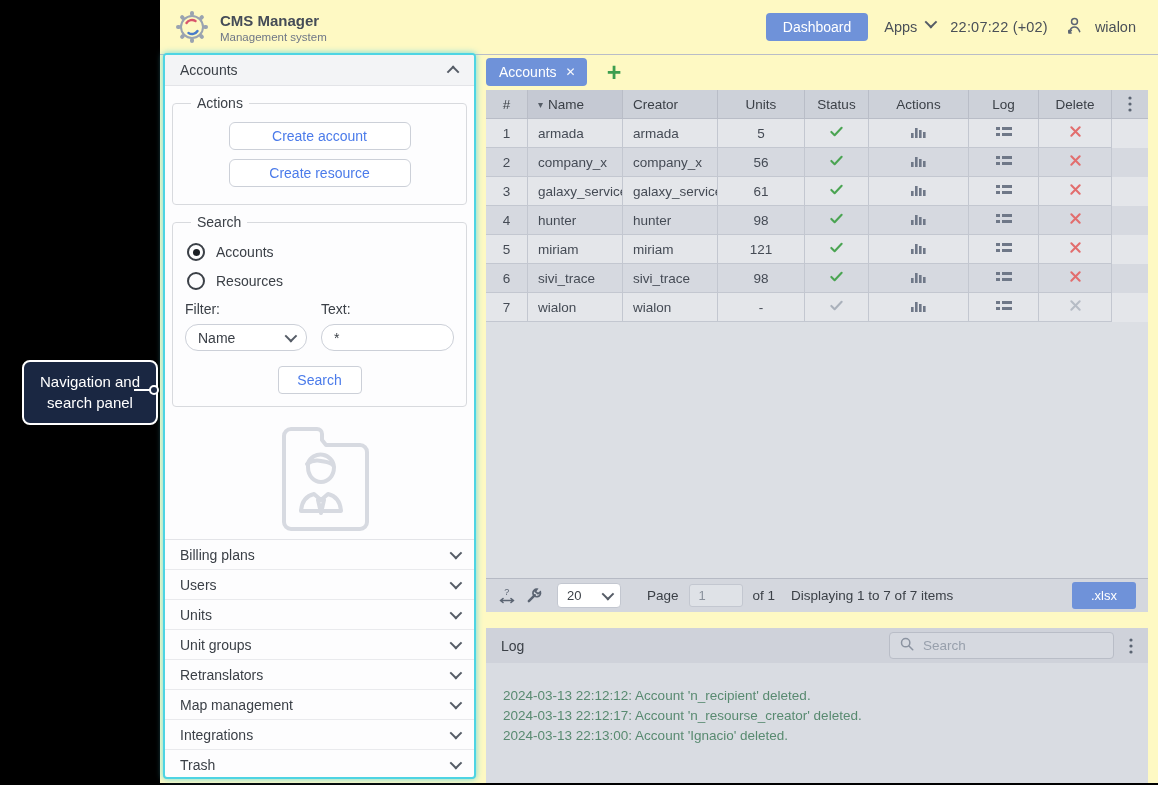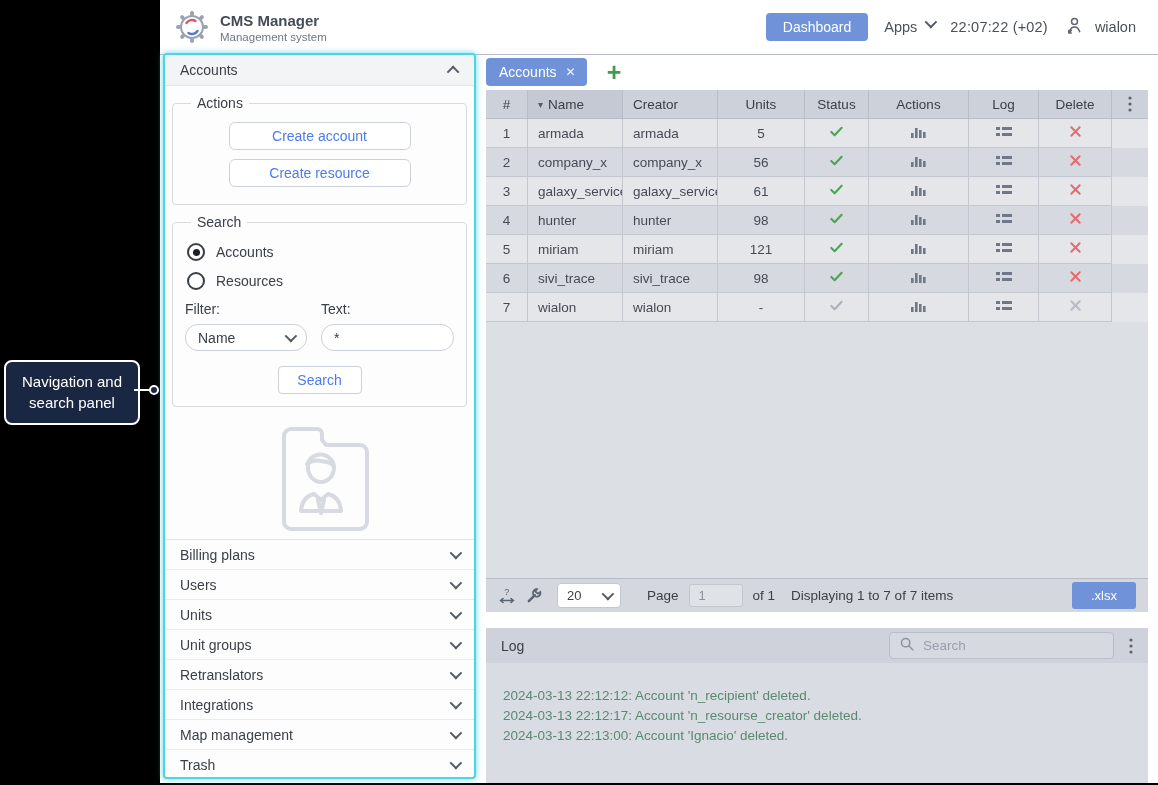--- a/index.html
+++ b/index.html
@@ -1,18 +1,18 @@
 <!DOCTYPE html>
 <html><head>
 <meta charset="utf-8">
 <style>
   html,body{margin:0;padding:0;background:#000;}
   .stage{position:relative;width:1158px;height:785px;background:#000;overflow:hidden;
          font-family:"Liberation Sans",sans-serif;}
-  .app{position:absolute;left:160px;top:0;width:998px;height:783px;background:#ffffff;}
+  .app{position:absolute;left:160px;top:0;width:998px;height:783px;background:#fef9c3;}
 
   
   .hdr{position:absolute;top:0;left:0;right:0;height:55px;display:flex;align-items:center;
        border-bottom:1px solid #b9bdc8;box-sizing:border-box;}
   .logo{margin-left:14px;flex:0 0 auto;display:flex;}
   .titles{margin-left:10px;}
   .app-title{font-size:15px;font-weight:bold;color:#454c57;}
   .app-sub{font-size:11.5px;color:#6f7787;margin-top:2px;}
   .hdr-right{margin-left:auto;display:flex;align-items:center;gap:16px;margin-right:22px;}
   .dash-btn{background:#6f92d9;color:#fff;font-size:14px;border:none;border-radius:4px;
@@ -106,21 +106,21 @@
               display:flex;align-items:center;padding:0 9px;gap:7px;background:#d6d9e0;box-sizing:border-box;}
   .log-search input{border:none;background:transparent;outline:none;font-size:13.5px;color:#4a5058;
                     width:100%;font-family:inherit;}
   .log-search input::placeholder{color:#98a0ac;}
   .log-dots{margin-left:15px;display:flex;cursor:pointer;}
   .log-body{position:absolute;left:326px;top:663px;width:662px;height:120px;background:#d9dce2;
             padding:25px 17px 0;box-sizing:border-box;}
   .log-line{font-size:13.5px;color:#588a70;margin-bottom:5px;}
 
   
-  .callout{position:absolute;left:4px;top:360px;width:122px;background:#1a2742;border:2px solid #fff;
+  .callout{position:absolute;left:22px;top:360px;width:122px;background:#1a2742;border:2px solid #fff;
            border-radius:8px;color:#fff;font-size:15px;text-align:center;padding:10px 5px;line-height:1.38;}
   .callout-line{position:absolute;left:134px;top:389px;width:17px;height:2px;background:#fff;}
   .callout-dot{position:absolute;left:149px;top:385px;width:6px;height:6px;border:2px solid #fff;
                border-radius:50%;background:#1a2742;}
 </style>
 </head>
 <body>
 
 <div class="stage">
   <div class="app">
@@ -242,26 +242,26 @@
     <span>Unit groups</span>
     <span class="chev down"></span>
   </div>
 
   <div class="acc-item">
     <span>Retranslators</span>
     <span class="chev down"></span>
   </div>
 
   <div class="acc-item">
+    <span>Map management</span>
+    <span class="chev down"></span>
+  </div>
+
+  <div class="acc-item">
     <span>Integrations</span>
-    <span class="chev down"></span>
-  </div>
-
-  <div class="acc-item">
-    <span>Map management</span>
     <span class="chev down"></span>
   </div>
 
   <div class="acc-item">
     <span>Trash</span>
     <span class="chev down"></span>
   </div>
 </div>
     </div>
 

